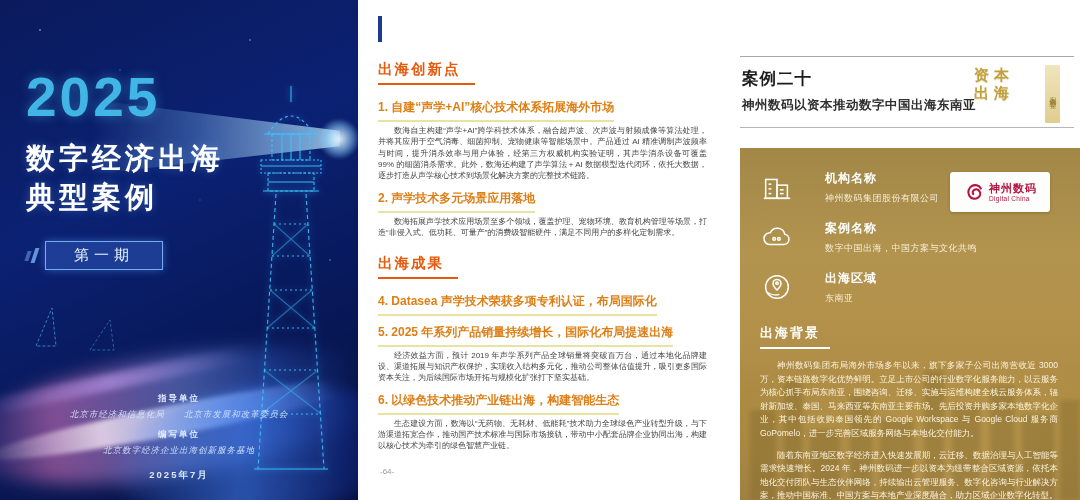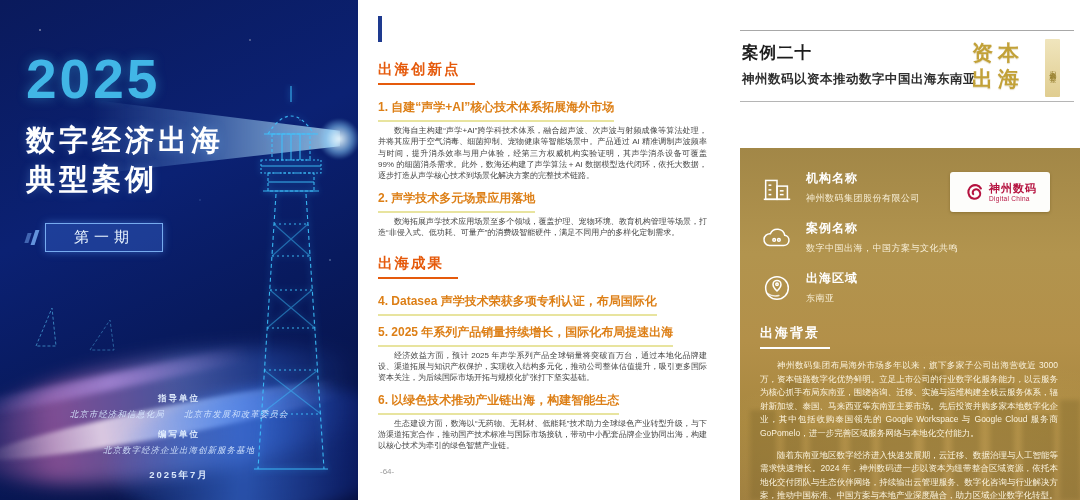--- a/index.html
+++ b/index.html
@@ -16,21 +16,21 @@
     radial-gradient(1.5px 1.5px at 250px 40px,rgba(255,255,255,.6),transparent),
     radial-gradient(1px 1px at 300px 120px,rgba(160,210,255,.7),transparent),
     radial-gradient(1px 1px at 200px 200px,rgba(160,210,255,.5),transparent),
     radial-gradient(1.5px 1.5px at 330px 260px,rgba(200,230,255,.6),transparent),
     radial-gradient(1px 1px at 70px 150px,rgba(200,230,255,.5),transparent);}
   .light-beam{position:absolute;left:78px;top:98px;width:262px;height:78px;
     background:linear-gradient(270deg,rgba(190,235,255,.75),rgba(140,200,255,.30) 55%,rgba(120,180,255,0) 95%);
     clip-path:polygon(100% 42%,0 0,0 100%,100% 62%);filter:blur(3px);}
   .beam-flare{position:absolute;left:318px;top:118px;width:42px;height:42px;border-radius:50%;
     background:radial-gradient(circle,rgba(235,250,255,.95),rgba(140,210,255,.5) 45%,transparent 70%);filter:blur(1px);}
-  .cover-text{position:absolute;left:26px;top:52px;z-index:3;}
+  .cover-text{position:absolute;left:26px;top:70px;z-index:3;}
   .cover-year{font-size:55px;font-weight:bold;color:#41b6e6;letter-spacing:3px;line-height:1;text-shadow:0 0 12px rgba(65,182,230,.45);}
   .cover-title{margin-top:14px;font-size:29px;font-weight:bold;color:#ffffff;letter-spacing:4px;line-height:1.35;text-shadow:0 0 10px rgba(120,190,255,.35);}
   .issue-row{margin-top:24px;display:flex;align-items:center;}
   .issue-tick{display:inline-block;width:4px;height:15px;margin-right:3px;background:rgba(130,185,255,.75);transform:skewX(-18deg);}
   .issue-tick.short{height:10px;opacity:.6;}
   .issue-badge{margin-left:5px;padding:4px 28px;font-size:15px;letter-spacing:5px;color:#eaf5ff;
     background:rgba(60,110,215,.38);border:1px solid rgba(135,190,255,.85);box-shadow:0 0 8px rgba(90,160,255,.45);}
   .sails{position:absolute;left:18px;top:288px;opacity:.55;z-index:2;}
   .trails{position:absolute;left:0;bottom:0;width:100%;height:170px;z-index:1;}
   .trail-a{position:absolute;left:-40px;bottom:24px;width:430px;height:120px;border-radius:50%;
@@ -60,34 +60,34 @@
   .sec-title{display:inline-block;font-size:14.5px;font-weight:bold;color:#e55a0c;letter-spacing:2px;
     padding:0 14px 4px 0;border-bottom:2.5px solid #e55a0c;margin:4px 0 9px 0;}
   .sec-title.results{margin-top:12px;}
   .item-h{font-size:12px;font-weight:bold;color:#dd7f16;margin:5px 0 3px 0;display:inline-block;
     border-bottom:2px solid rgba(213,205,80,.55);padding-bottom:4px;}
   .item-b{font-size:8px;line-height:1.42;color:#454545;text-align:justify;text-indent:2em;margin:0 0 3px 0;}
   .page-num{position:absolute;left:20px;bottom:24px;font-size:8px;color:#9a9a9a;}
 
   
   .page-right{position:absolute;left:725px;top:0;width:355px;height:500px;background:#fff;overflow:hidden;}
-  .case-header{position:relative;margin:30px 6px 0 15px;border-top:1.5px solid #a8a8a8;border-bottom:1px solid #b5b5b5;padding:11px 0 13px 2px;}
+  .case-header{position:relative;margin:56px 6px 0 15px;border-top:1.5px solid #a8a8a8;border-bottom:1px solid #b5b5b5;padding:11px 0 13px 2px;}
   .case-no{font-size:16.5px;font-weight:bold;color:#1c1c1c;letter-spacing:1px;}
   .case-title{font-size:12.5px;font-weight:bold;color:#2e2e2e;margin-top:7px;letter-spacing:.5px;}
-  .case-tag{position:absolute;right:50px;top:9px;text-align:center;color:#c2a138;font-size:21px;font-weight:bold;line-height:1.22;letter-spacing:5px;text-shadow:0 1px 1px rgba(160,130,40,.3);}
+  .case-tag{position:absolute;right:60px;top:9px;text-align:center;color:#c2a138;font-size:15px;font-weight:bold;line-height:1.22;letter-spacing:5px;text-shadow:0 1px 1px rgba(160,130,40,.3);}
   .tag-ribbon{position:absolute;right:14px;top:8px;width:15px;height:58px;background:linear-gradient(#f0e5bd,#e0cd90);
     border-radius:1px;display:flex;align-items:center;justify-content:center;}
   .tag-ribbon span{writing-mode:vertical-rl;font-size:7px;letter-spacing:2px;color:#97803000;color:#978030;}
   .gold-card{position:absolute;left:15px;right:0;top:148px;bottom:0;overflow:hidden;
     background:linear-gradient(180deg,#a28747 0%,#b2944e 30%,#b39049 55%,#a8873f 78%,#99793a 100%);}
   .gold-card .haze{position:absolute;inset:0;background:radial-gradient(120% 60% at 60% 100%,rgba(255,220,140,.25),transparent 70%);}
   .skyline{position:absolute;left:0;right:0;bottom:0;height:150px;opacity:.28;filter:blur(2px);}
   .skyline div{position:absolute;bottom:0;background:#6e5a22;}
   .card-inner{position:relative;padding:22px 22px 0 20px;z-index:2;}
-  .f-row{display:flex;align-items:center;margin-bottom:15px;}
+  .f-row{display:flex;align-items:flex-start;margin-bottom:15px;gap:19px;}
   .f-icon{width:34px;height:34px;flex:0 0 34px;margin-right:12px;}
   .f-label{font-size:12px;font-weight:bold;color:#ffffff;letter-spacing:1px;}
   .f-value{font-size:9px;color:#f7eed6;margin-top:5px;letter-spacing:.5px;}
   .logo-box{position:absolute;top:24px;right:30px;width:100px;height:40px;background:#fdfdfb;border-radius:3px;
     display:flex;align-items:center;justify-content:center;box-shadow:0 1px 3px rgba(80,60,10,.35);z-index:3;}
   .logo-text{margin-left:4px;}
   .logo-cn{font-size:11px;font-weight:bold;color:#b5123f;letter-spacing:1px;line-height:1.1;}
   .logo-en{font-size:6.5px;color:#b5123f;letter-spacing:.3px;}
   .bg-title{display:inline-block;font-size:13px;font-weight:bold;color:#ffffff;letter-spacing:2px;
     border-bottom:2px solid #ffffff;padding:0 10px 5px 0;margin:4px 0 10px 0;}
@@ -192,21 +192,21 @@
       </div>
 
       <div>
         <span class="sec-title results">出海成果</span>
       </div>
       <div>
         <span class="item-h">4. Datasea 声学技术荣获多项专利认证，布局国际化</span>
       </div>
       <div>
         <span class="item-h">5. 2025 年系列产品销量持续增长，国际化布局提速出海</span>
-        <p class="item-b">经济效益方面，预计 2025 年声学系列产品全球销量将突破百万台，通过本地化品牌建设、渠道拓展与知识产权保护，实现收入结构多元化，推动公司整体估值提升，吸引更多国际资本关注，为后续国际市场开拓与规模化扩张打下坚实基础。</p>
+        <p class="item-b">经济效益方面，预计 2019 年声学系列产品全球销量将突破百万台，通过本地化品牌建设、渠道拓展与知识产权保护，实现收入结构多元化，推动公司整体估值提升，吸引更多国际资本关注，为后续国际市场开拓与规模化扩张打下坚实基础。</p>
       </div>
       <div>
         <span class="item-h">6. 以绿色技术推动产业链出海，构建智能生态</span>
         <p class="item-b">生态建设方面，数海以“无药物、无耗材、低能耗”技术助力全球绿色产业转型升级，与下游渠道拓宽合作，推动国产技术标准与国际市场接轨，带动中小配套品牌企业协同出海，构建以核心技术为牵引的绿色智慧产业链。</p>
       </div>
     </div>
     <div class="page-num">-64-</div>
   </div>
 
   <div class="page-right">

